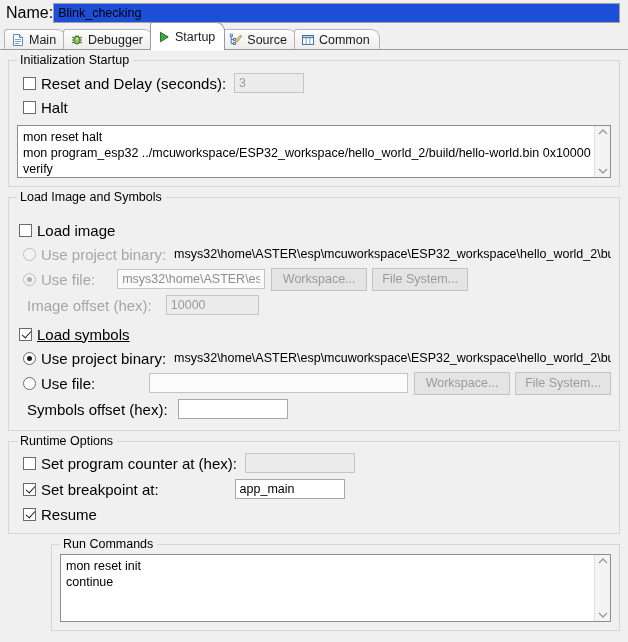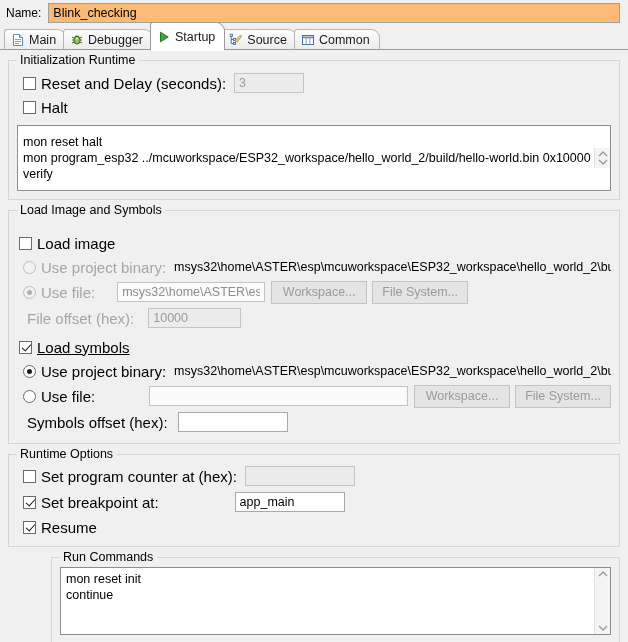--- a/index.html
+++ b/index.html
@@ -14,29 +14,29 @@
   }
 
   
   .name-row {
     display: flex;
     align-items: center;
     padding: 5px 8px 5px 6px;
     height: 26px;
   }
   .name-label {
-    font-size: 12px;
-    margin-right: 7px;
+    font-size: 16px;
+    margin-right: 0;
     white-space: nowrap;
   }
   .name-input {
     flex: 1;
     height: 20px;
     border: 1px solid #a0a0a0;
-    background: #fdba74;
+    background: #1d4ed8;
     font-family: "Liberation Sans", sans-serif;
     font-size: 12.5px;
     padding: 0 4px;
     color: #000;
     outline: none;
   }
 
   
   .tabbar {
     position: relative;
@@ -295,34 +295,34 @@
       </svg>
     </span>
     <span>Common</span>
   </div>
 
 </div>
 
 <div class="content">
 
   <div class="group" style="padding:10px 8px 8px 8px;">
-    <span class="group-title">Initialization Runtime</span>
+    <span class="group-title">Initialization Startup</span>
 
     <div class="row" style="padding-left:6px;">
       <span class="cb"></span>
       <span class="lbl">Reset and Delay (seconds):</span>
       <input class="tin disabled" type="text" style="width: 70px; margin-left: 8px;" disabled="" value="3">
     </div>
 
     <div class="row" style="padding-left:6px;">
       <span class="cb"></span>
       <span class="lbl">Halt</span>
     </div>
 
-    <div class="cmdbox" style="margin-top:6px; height:66px;align-items:center;">
+    <div class="cmdbox" style="margin-top:6px; height:53px;">
       <div class="cmdtext">mon reset halt
 mon program_esp32 ../mcuworkspace/ESP32_workspace/hello_world_2/build/hello-world.bin 0x10000
 verify</div>
       <div class="vscroll">
         <svg width="10" height="8" viewBox="0 0 10 8">
           <path d="M1 6L5 2l4 4" fill="none" stroke="#9a9a9a" stroke-width="1.3"></path>
         </svg>
         <svg width="10" height="8" viewBox="0 0 10 8">
           <path d="M1 2l4 4 4-4" fill="none" stroke="#9a9a9a" stroke-width="1.3"></path>
         </svg>
@@ -346,21 +346,21 @@
 
     <div class="row tall" style="padding-left:6px;">
       <span class="rb disabled checked"></span>
       <span class="lbl disabled">Use file:</span>
       <input class="tin readonlyish" type="text" style="width: 148px; margin-left: 22px;" disabled="" value="msys32\home\ASTER\esp\mcuworkspace\ESP">
       <button class="btn" style="margin-left:6px; width:96px;" disabled="">Workspace...</button>
       <button class="btn" style="margin-left:5px; width:96px;" disabled="">File System...</button>
     </div>
 
     <div class="row tall" style="padding-left:10px;">
-      <span class="lbl disabled">File offset (hex):</span>
+      <span class="lbl disabled">Image offset (hex):</span>
       <input class="tin disabled" type="text" style="width: 93px; margin-left: 14px;" disabled="" value="10000">
     </div>
 
     <div class="row" style="padding-left:2px; margin-top:4px;text-decoration:underline;">
       <span class="cb checked"></span>
       <span class="lbl">Load symbols</span>
     </div>
 
     <div class="row" style="padding-left:6px;">
       <span class="rb checked"></span>

